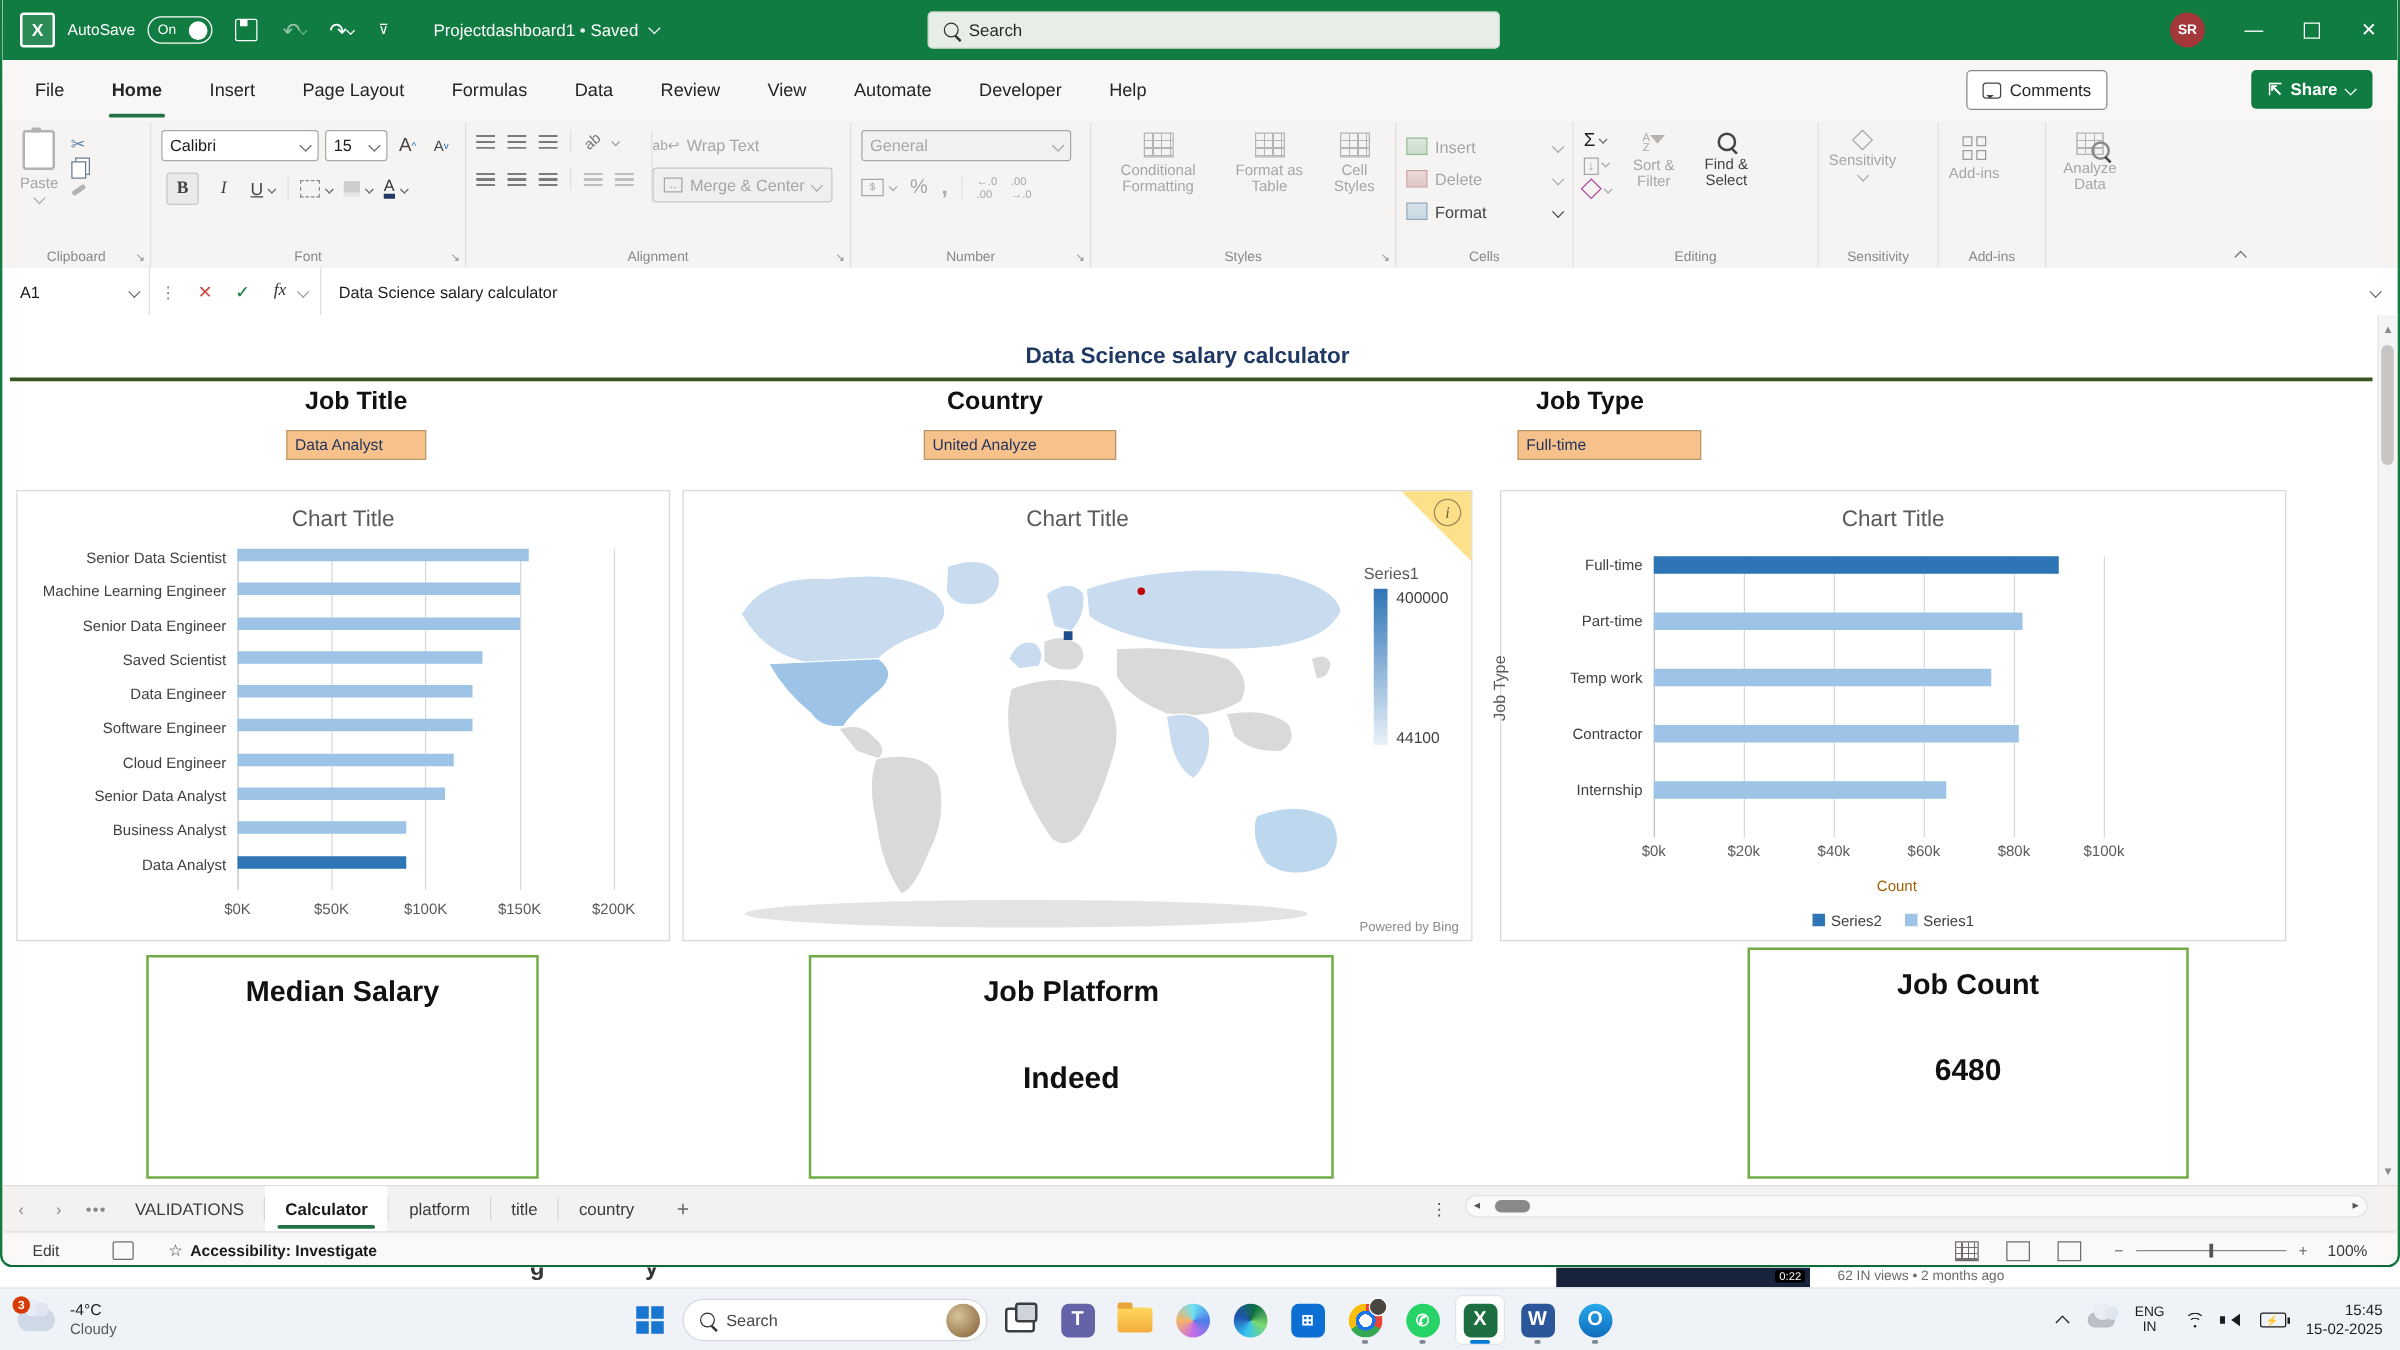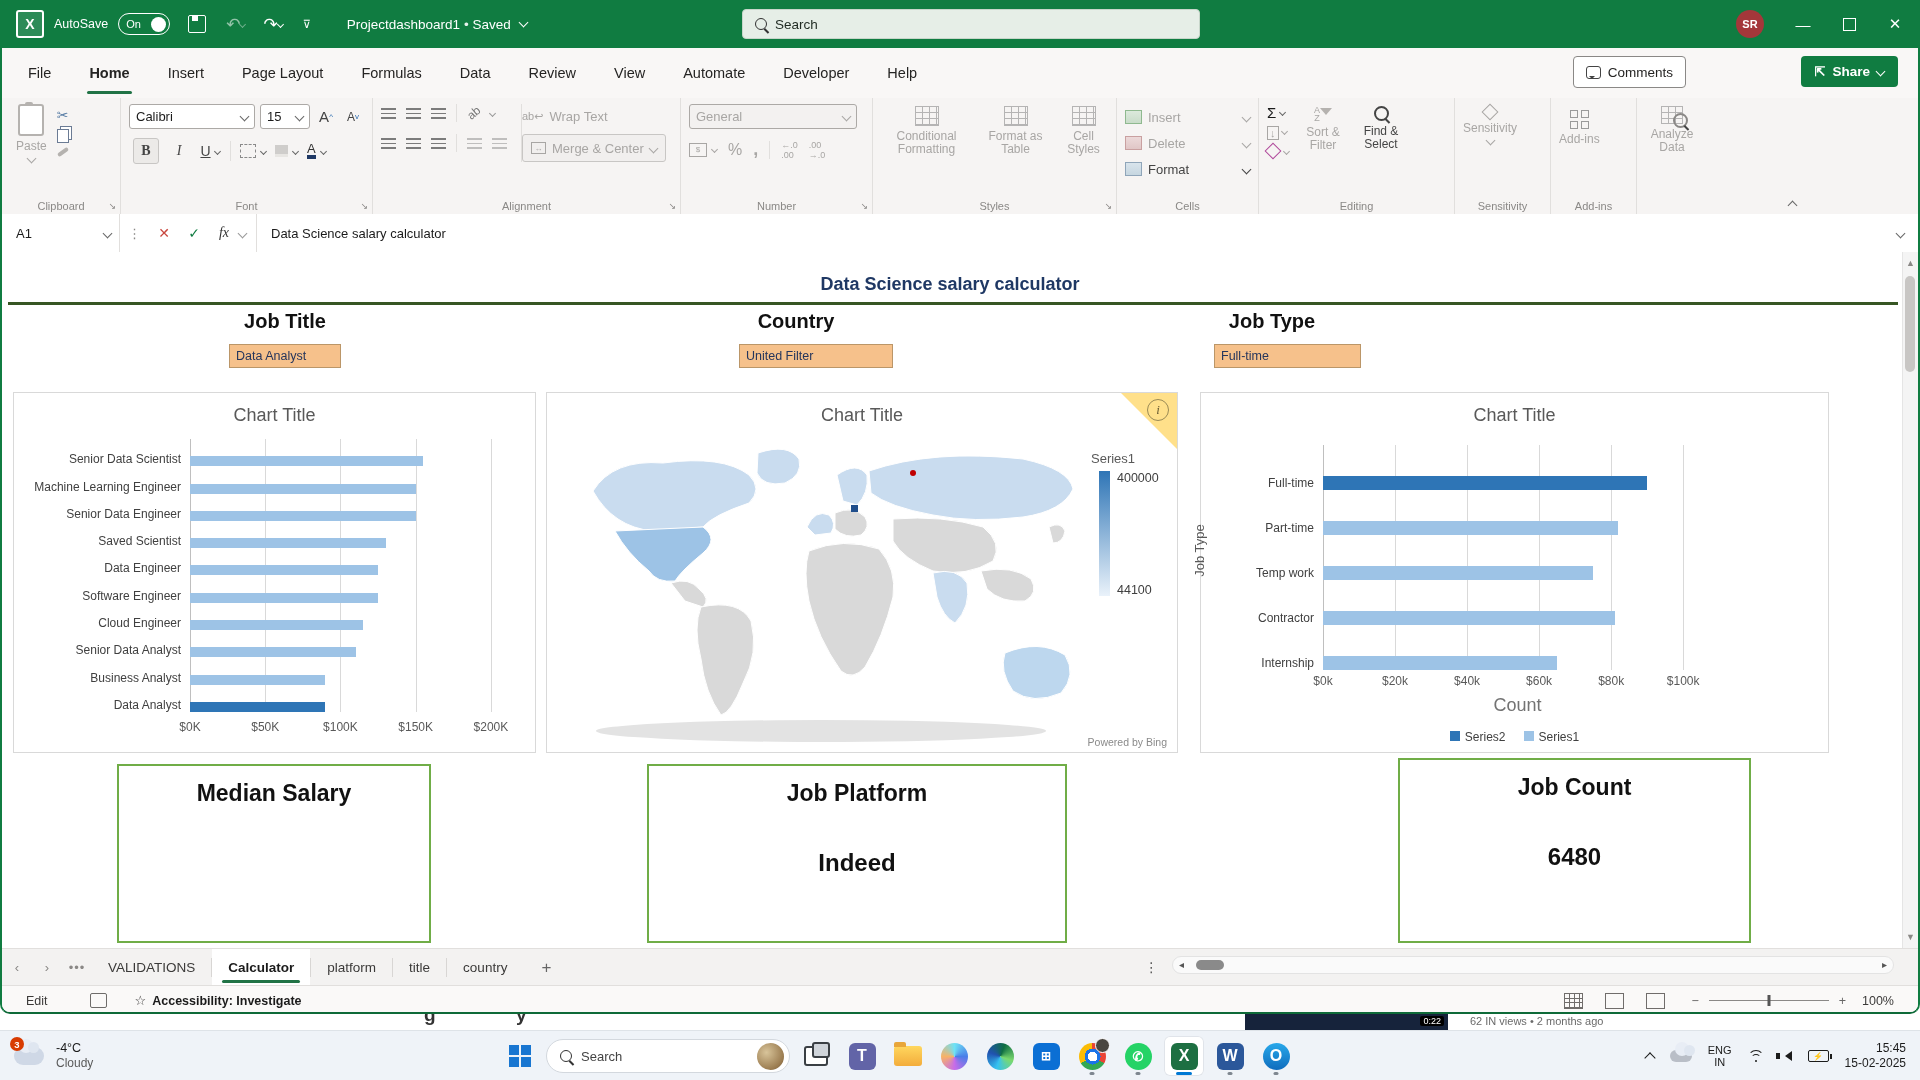--- a/index.html
+++ b/index.html
@@ -87,29 +87,29 @@
   .flt-label{position:absolute;top:58px;font-size:20px;font-weight:bold;color:#111;text-align:center}
   .flt-box{position:absolute;top:92px;height:24px;background:#F6C18B;border:1px solid #BB9668;box-sizing:border-box;
     display:flex;align-items:center;padding-left:6px;font-size:12.5px;color:#25355c}
   .chart-card{position:absolute;top:140px;height:361px;background:#fff;border:1px solid #D9D9D9;box-sizing:border-box}
   .chart-title{position:absolute;top:12px;left:0;right:0;text-align:center;font-size:18px;color:#595959}
   .hb{position:absolute;left:0;right:0}
   .hb-grid{position:absolute;top:0;bottom:0}
   .hb-gl{position:absolute;top:0;bottom:0;width:1px;background:#D9D9D9}
   .hb-gl.axis{background:#BFBFBF}
   .hb-list{position:relative;height:100%;display:flex;flex-direction:column}
-  .hb-row{flex:1;display:flex;align-items:flex-end}
+  .hb-row{flex:1;display:flex;align-items:flex-start}
   .hb-lab{text-align:right;padding-right:9px;font-size:12px;color:#404040;box-sizing:border-box;white-space:nowrap}
   .hb-zone{flex:1;display:flex;align-items:center}
   .hb-ticks{position:absolute}
   .hb-tick{position:absolute;transform:translateX(-50%);font-size:12px;color:#595959;white-space:nowrap}
   .legend{position:absolute;display:flex;gap:18px;align-items:center;font-size:12px;color:#404040;justify-content:center;left:0;right:0}
   .legend .sw{width:10px;height:10px;display:inline-block;margin-right:5px}
   .ylab{position:absolute;transform:rotate(-90deg);font-size:13px;color:#595959;white-space:nowrap}
-  .xlab{position:absolute;text-align:center;font-size:18px;color:#737373}
+  .xlab{position:absolute;text-align:center;font-size:12px;color:#a16207}
   
   #map-corner{position:absolute;right:0;top:0;width:0;height:0;border-top:56px solid #FFE08A;border-left:56px solid transparent}
   #map-info{position:absolute;right:8px;top:6px;width:20px;height:20px;border:1px solid #9a8a55;border-radius:50%;
     font-size:13px;color:#6b5d33;display:flex;align-items:center;justify-content:center;font-family:"Liberation Serif",serif;font-style:italic}
   #map-series{position:absolute;font-size:13px;color:#595959}
   #map-gradbar{position:absolute;width:11px;height:125px;background:linear-gradient(#2E75B6,#EAF2FA)}
   .map-leglab{position:absolute;font-size:12.5px;color:#404040}
   #map-attrib{position:absolute;right:10px;bottom:4px;font-size:10.5px;color:#8a8a8a}
   
   .kpi-card{position:absolute;background:#fff;border:2px solid #70AD47;box-sizing:border-box;text-align:center}
@@ -455,21 +455,21 @@
   </div>
 
   <div id="sheet">
     <div id="dash-title">Data Science salary calculator</div>
     <div id="title-rule"></div>
 
     <div class="flt-label" style="left:183px;width:200px">Job Title</div>
     <div class="flt-label" style="left:694px;width:200px">Country</div>
     <div class="flt-label" style="left:1170px;width:200px">Job Type</div>
     <div class="flt-box" style="left:227px;width:112px">Data Analyst</div>
-    <div class="flt-box" style="left:737px;width:154px">United Filter</div>
+    <div class="flt-box" style="left:737px;width:154px">United Analyze</div>
     <div class="flt-box" style="left:1212px;width:147px">Full-time</div>
 
     <div class="chart-card" style="left:11px;width:523px">
       <div class="chart-title">Chart Title</div>
       <div class="hb" id="chart0" style="inset: 46px 0px 40px;">
           <div class="hb-grid" style="left: 176px; right: 14px;">
             <div class="hb-gl axis" style="left: 0%;"></div>
             <div class="hb-gl" style="left: 22.7273%;"></div>
             <div class="hb-gl" style="left: 45.4545%;"></div>
             <div class="hb-gl" style="left: 68.1818%;"></div>

